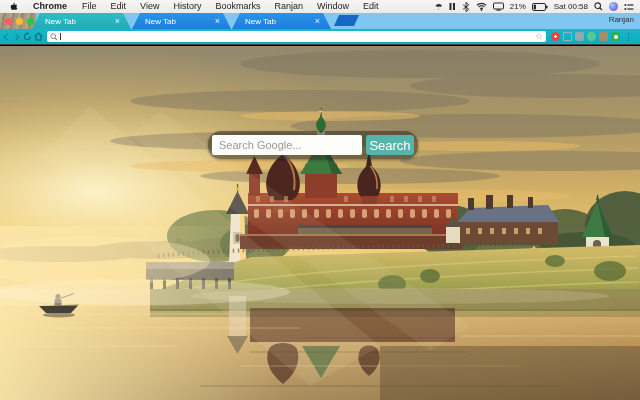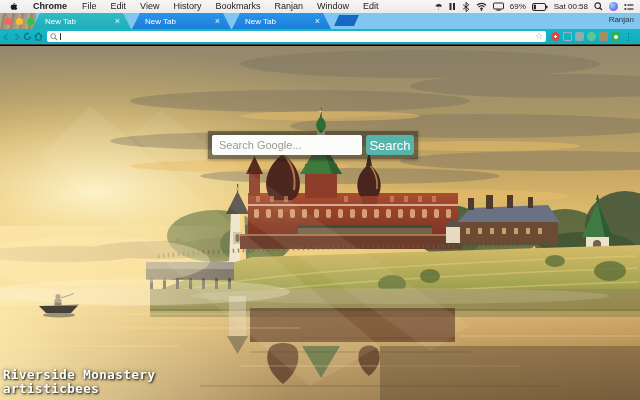--- a/index.html
+++ b/index.html
@@ -61,21 +61,21 @@
   .ext5 { background:#b98a5a; opacity:.9; }
   .ext6 { background:#2fae52; }
   .ext6 span { display:block; width:4px; height:4px; margin:2.5px auto; background:#fff; border-radius:50%; }
   .more-dots { font-size:9px; color:#0c5a63; padding:0 3px 0 1px; }
 
   
   .content { position:absolute; left:0; top:46px; width:640px; height:354px; overflow:hidden; }
   .scene { position:absolute; left:0; top:0; }
 
   .search-widget { position:absolute; left:208px; top:85px; width:210px; height:28px;
-    background:rgba(44,41,35,.55); border-radius:0; display:flex; align-items:center;
+    background:rgba(44,41,35,.55); border-radius:13px; display:flex; align-items:center;
     padding:0 4px; box-shadow:0 1px 3px rgba(0,0,0,.35); }
   .search-input { width:150px; height:20px; border:none; border-radius:2px;
     background:#fcfcfa; font-family:"Liberation Sans",sans-serif; font-size:11px;
     padding:0 7px; color:#333; outline:none; }
   .search-input::placeholder { color:#9b9b93; }
   .search-btn { width:48px; height:20px; margin-left:4px; border:none; border-radius:3px;
     background:#57b4ab; color:#fff; font-family:"Liberation Sans",sans-serif;
     font-size:13px; }
 
   .credit { position:absolute; left:3px; bottom:4px;
@@ -124,21 +124,21 @@
             <path d="M4.2 6.8 C5 6.1 6 6.1 6.8 6.8" stroke="#2a2a2a" stroke-width="1.2" fill="none"></path>
             <circle cx="5.5" cy="8" r="0.9" fill="#2a2a2a"></circle>
           </svg>
       </span>
       <span class="sicon">
         <svg width="11" height="9" viewBox="0 0 11 9">
             <rect x="0.5" y="1" width="10" height="6" rx="1" fill="none" stroke="#2a2a2a" stroke-width="1"></rect>
             <rect x="3.5" y="7.5" width="4" height="1.2" fill="#2a2a2a"></rect>
           </svg>
       </span>
-      <span class="txt">69%</span>
+      <span class="txt">21%</span>
       <span class="sicon">
         <svg width="16" height="8" viewBox="0 0 16 8">
             <rect x="0.5" y="0.5" width="13" height="7" rx="1.5" fill="none" stroke="#2a2a2a" stroke-width="1"></rect>
             <rect x="14" y="2.5" width="1.5" height="3" rx="0.7" fill="#2a2a2a"></rect>
             <rect x="1.7" y="1.7" width="2.3" height="4.6" fill="#2a2a2a"></rect>
           </svg>
       </span>
       <span class="txt">Sat 00:58</span>
       <span class="sicon">
         <svg width="9" height="9" viewBox="0 0 9 9">
@@ -477,19 +477,15 @@
       <ellipse cx="90" cy="215" rx="120" ry="25" fill="#ffeebb" opacity="0.35"></ellipse>
       <polygon points="40,110 90,60 380,300 310,340" fill="#fff3cf" opacity="0.10"></polygon>
       <polygon points="130,90 160,65 470,280 430,305" fill="#fff3cf" opacity="0.08"></polygon>
     </svg>
 
     <div class="search-widget">
       <input class="search-input" type="text" placeholder="Search Google..." style="">
       <button class="search-btn">Search</button>
     </div>
 
-    <div class="credit">
-      <div>Riverside Monastery</div>
-      <div>artisticbees</div>
-    </div>
   </div>
 
 </div>
 
 </body></html>

